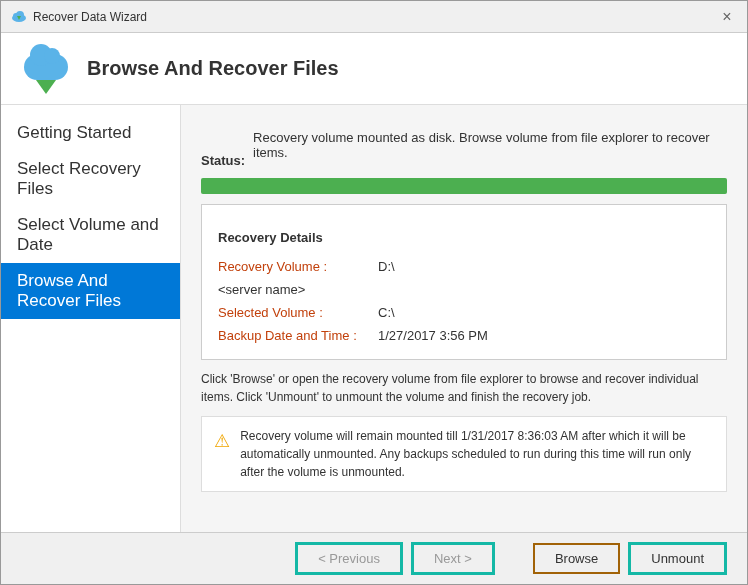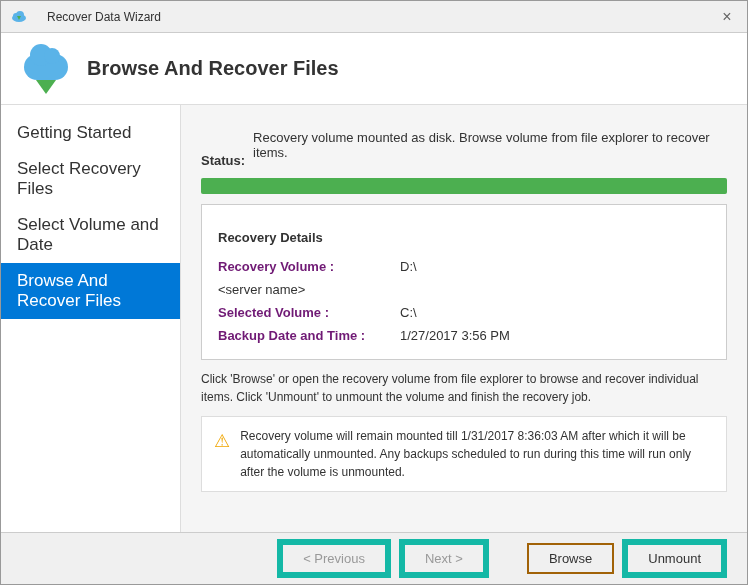--- a/index.html
+++ b/index.html
@@ -1,43 +1,43 @@
 <!DOCTYPE html>
 <html><head>
   <meta charset="utf-8">
   <style>
     * { box-sizing: border-box; margin: 0; padding: 0; }
     body { font-family: 'Segoe UI', Tahoma, Geneva, Verdana, sans-serif; font-size: 13px; background: #f0f0f0; display: flex; justify-content: center; align-items: center; height: 100vh; }
     .window { width: 748px; height: 585px; background: #f5f5f5; border: 1px solid #999; box-shadow: 2px 2px 8px rgba(0,0,0,0.3); display: flex; flex-direction: column; }
     .titlebar { background: #f0f0f0; border-bottom: 1px solid #ccc; padding: 6px 10px; display: flex; align-items: center; justify-content: space-between; height: 32px; }
-    .titlebar-left { display: flex; align-items: center; gap: 20px; font-size: 12px; color: #333; }
+    .titlebar-left { display: flex; align-items: center; gap: 6px; font-size: 12px; color: #333; }
     .titlebar-icon { width: 16px; height: 16px; }
     .titlebar-close { width: 20px; height: 20px; background: none; border: none; font-size: 16px; cursor: pointer; color: #666; display: flex; align-items: center; justify-content: center; }
     .header { background: white; padding: 12px 20px; display: flex; align-items: center; gap: 16px; border-bottom: 1px solid #ddd; height: 72px; }
     .header-title { font-size: 20px; font-weight: bold; color: #333; }
     .content { display: flex; flex: 1; overflow: hidden; }
     .sidebar { width: 180px; background: white; border-right: 1px solid #ddd; padding: 10px 0; }
     .sidebar-item { padding: 8px 16px; font-size: 17px; color: #333; cursor: pointer; }
     .sidebar-item.active { background: #0078d7; color: white; }
     .main { flex: 1; background: #f5f5f5; padding: 16px 20px; display: flex; flex-direction: column; gap: 10px; overflow-y: auto; }
     .status-row { display: flex; align-items: center; gap: 8px; font-size: 13px; }
     .status-label { font-weight: bold; color: #333; margin-top: 32px; }
     .status-text { color: #333; }
     .progress-bar { height: 16px; background: #e0e0e0; border-radius: 2px; width: 100%; }
     .progress-fill { height: 100%; background: #4caf50; border-radius: 2px; width: 100%; }
     .details-box { background: white; border: 1px solid #ccc; padding: 12px 16px; }
     .details-title { font-weight: bold; margin-bottom: 10px; color: #333; font-size: 13px; margin-top: 13px; }
     .detail-row { display: flex; padding: 4px 0; font-size: 13px; }
-    .detail-label { font-weight: bold; color: #701a75; width: 182px; }
+    .detail-label { font-weight: normal; color: #c2410c; width: 160px; }
     .detail-value { color: #333; }
     .info-text { font-size: 12px; color: #333; line-height: 1.5; }
     .warning-box { display: flex; gap: 10px; align-items: flex-start; background: white; border: 1px solid #ddd; padding: 10px 12px; font-size: 12px; color: #333; line-height: 1.5; }
     .warning-icon { color: #f0a500; font-size: 18px; flex-shrink: 0; margin-top: 1px; }
     .footer { background: #f0f0f0; border-top: 1px solid #ccc; padding: 10px 20px; display: flex; justify-content: flex-end; align-items: center; gap: 8px; height: 52px; }
-    .btn { padding: 6px 20px; font-size: 13px; border: 6px solid #14b8a6; background: #f0f0f0; cursor: pointer; color: #333; min-width: 80px; }
+    .btn { padding: 6px 20px; font-size: 13px; border: 3px solid #14b8a6; background: #f0f0f0; cursor: pointer; color: #333; min-width: 80px; }
     .btn:disabled { color: #999; cursor: default; }
     .btn-primary { border: 2px solid #a16207; background: #f0f0f0; margin-left: 30px; }
     
     .cloud-icon { position: relative; width: 50px; height: 50px; }
     .cloud-shape { width: 44px; height: 26px; background: #5ab3e8; border-radius: 13px; position: absolute; top: 10px; left: 3px; }
     .cloud-shape::before { content: ''; width: 22px; height: 22px; background: #5ab3e8; border-radius: 50%; position: absolute; top: -10px; left: 6px; }
     .cloud-shape::after { content: ''; width: 16px; height: 16px; background: #5ab3e8; border-radius: 50%; position: absolute; top: -6px; left: 20px; }
     .arrow-down { width: 0; height: 0; border-left: 10px solid transparent; border-right: 10px solid transparent; border-top: 14px solid #4caf50; position: absolute; bottom: 0; left: 15px; }
   </style>
 </head>

